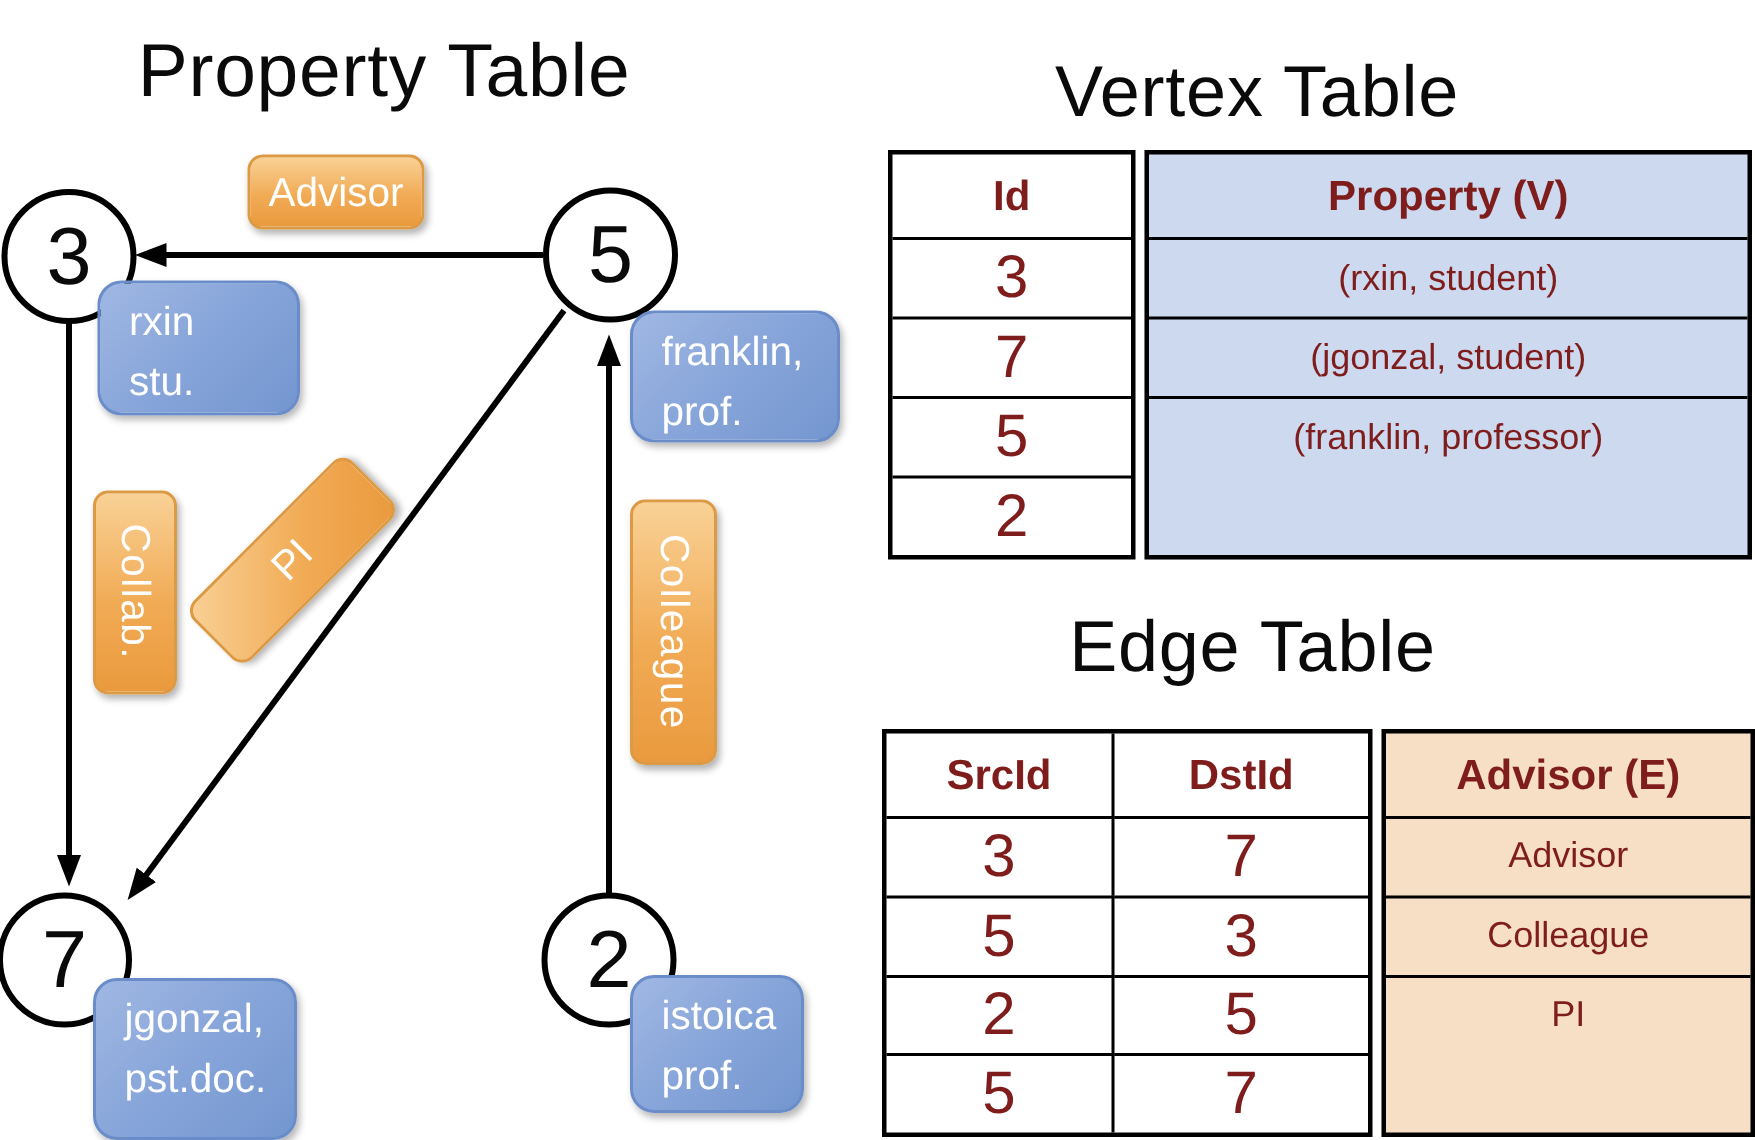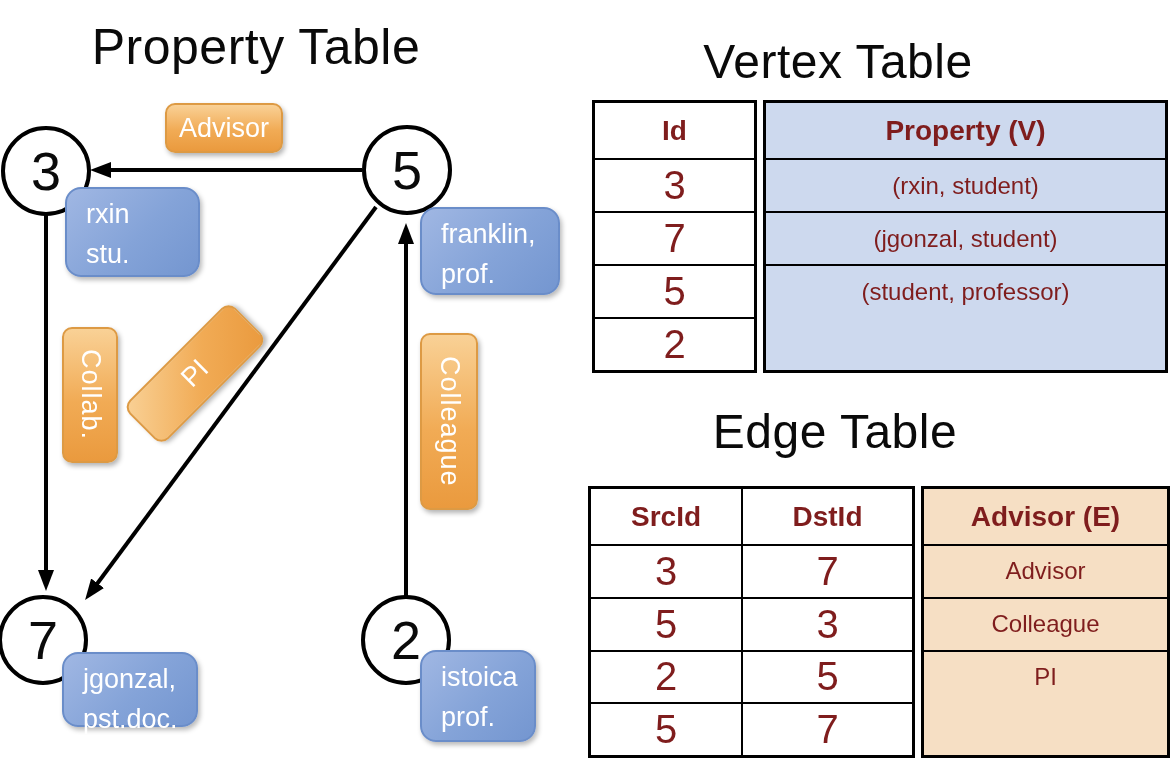--- a/index.html
+++ b/index.html
@@ -55,21 +55,21 @@
   .blabel {
     position: absolute; box-sizing: border-box;
     background: linear-gradient(135deg, #a0b7e3 0%, #84a3d8 55%, #7496d0 100%);
     border: 2px solid #6a8dc9; border-radius: 16px;
     box-shadow: 2px 3px 5px rgba(0,0,0,0.28);
     color: #ffffff; font-size: 27px; line-height: 40px;
     padding: 5px 0 0 19px; z-index: 4;
   }
   #vlabel-3 { left: 65px;  top: 187px; width: 135px; height: 90px; }
   #vlabel-5 { left: 420px; top: 187px; width: 140px; height: 88px; margin-top: 20px; }
-  #vlabel-7 { left: 62px;  top: 652px; width: 136px; height: 75px; }
+  #vlabel-7 { left: 62px;  top: 652px; width: 136px; height: 108px; }
   #vlabel-2 { left: 420px; top: 650px; width: 116px; height: 92px; }
 
   
   .tbox {
     position: absolute; box-sizing: border-box;
     border: 3px solid #000; display: grid;
     grid-template-rows: 55px repeat(4, 1fr);
     background: #fff;
   }
   .cell {
@@ -152,21 +152,21 @@
     <div class="cell bt num">3</div>
     <div class="cell bt num">7</div>
     <div class="cell bt num">5</div>
     <div class="cell bt num">2</div>
   </div>
 
   <div id="vt-prop" class="tbox">
     <div class="cell th">Property (V)</div>
     <div class="cell bt txt">(rxin, student)</div>
     <div class="cell bt txt">(jgonzal, student)</div>
-    <div class="cell bt txt">(student, professor)</div>
+    <div class="cell bt txt">(franklin, professor)</div>
   </div>
 
   <div id="et-ids" class="tbox">
     <div class="cell th br">SrcId</div>
     <div class="cell th">DstId</div>
     <div class="cell bt br num">3</div>
     <div class="cell bt num">7</div>
     <div class="cell bt br num">5</div>
     <div class="cell bt num">3</div>
     <div class="cell bt br num">2</div>

